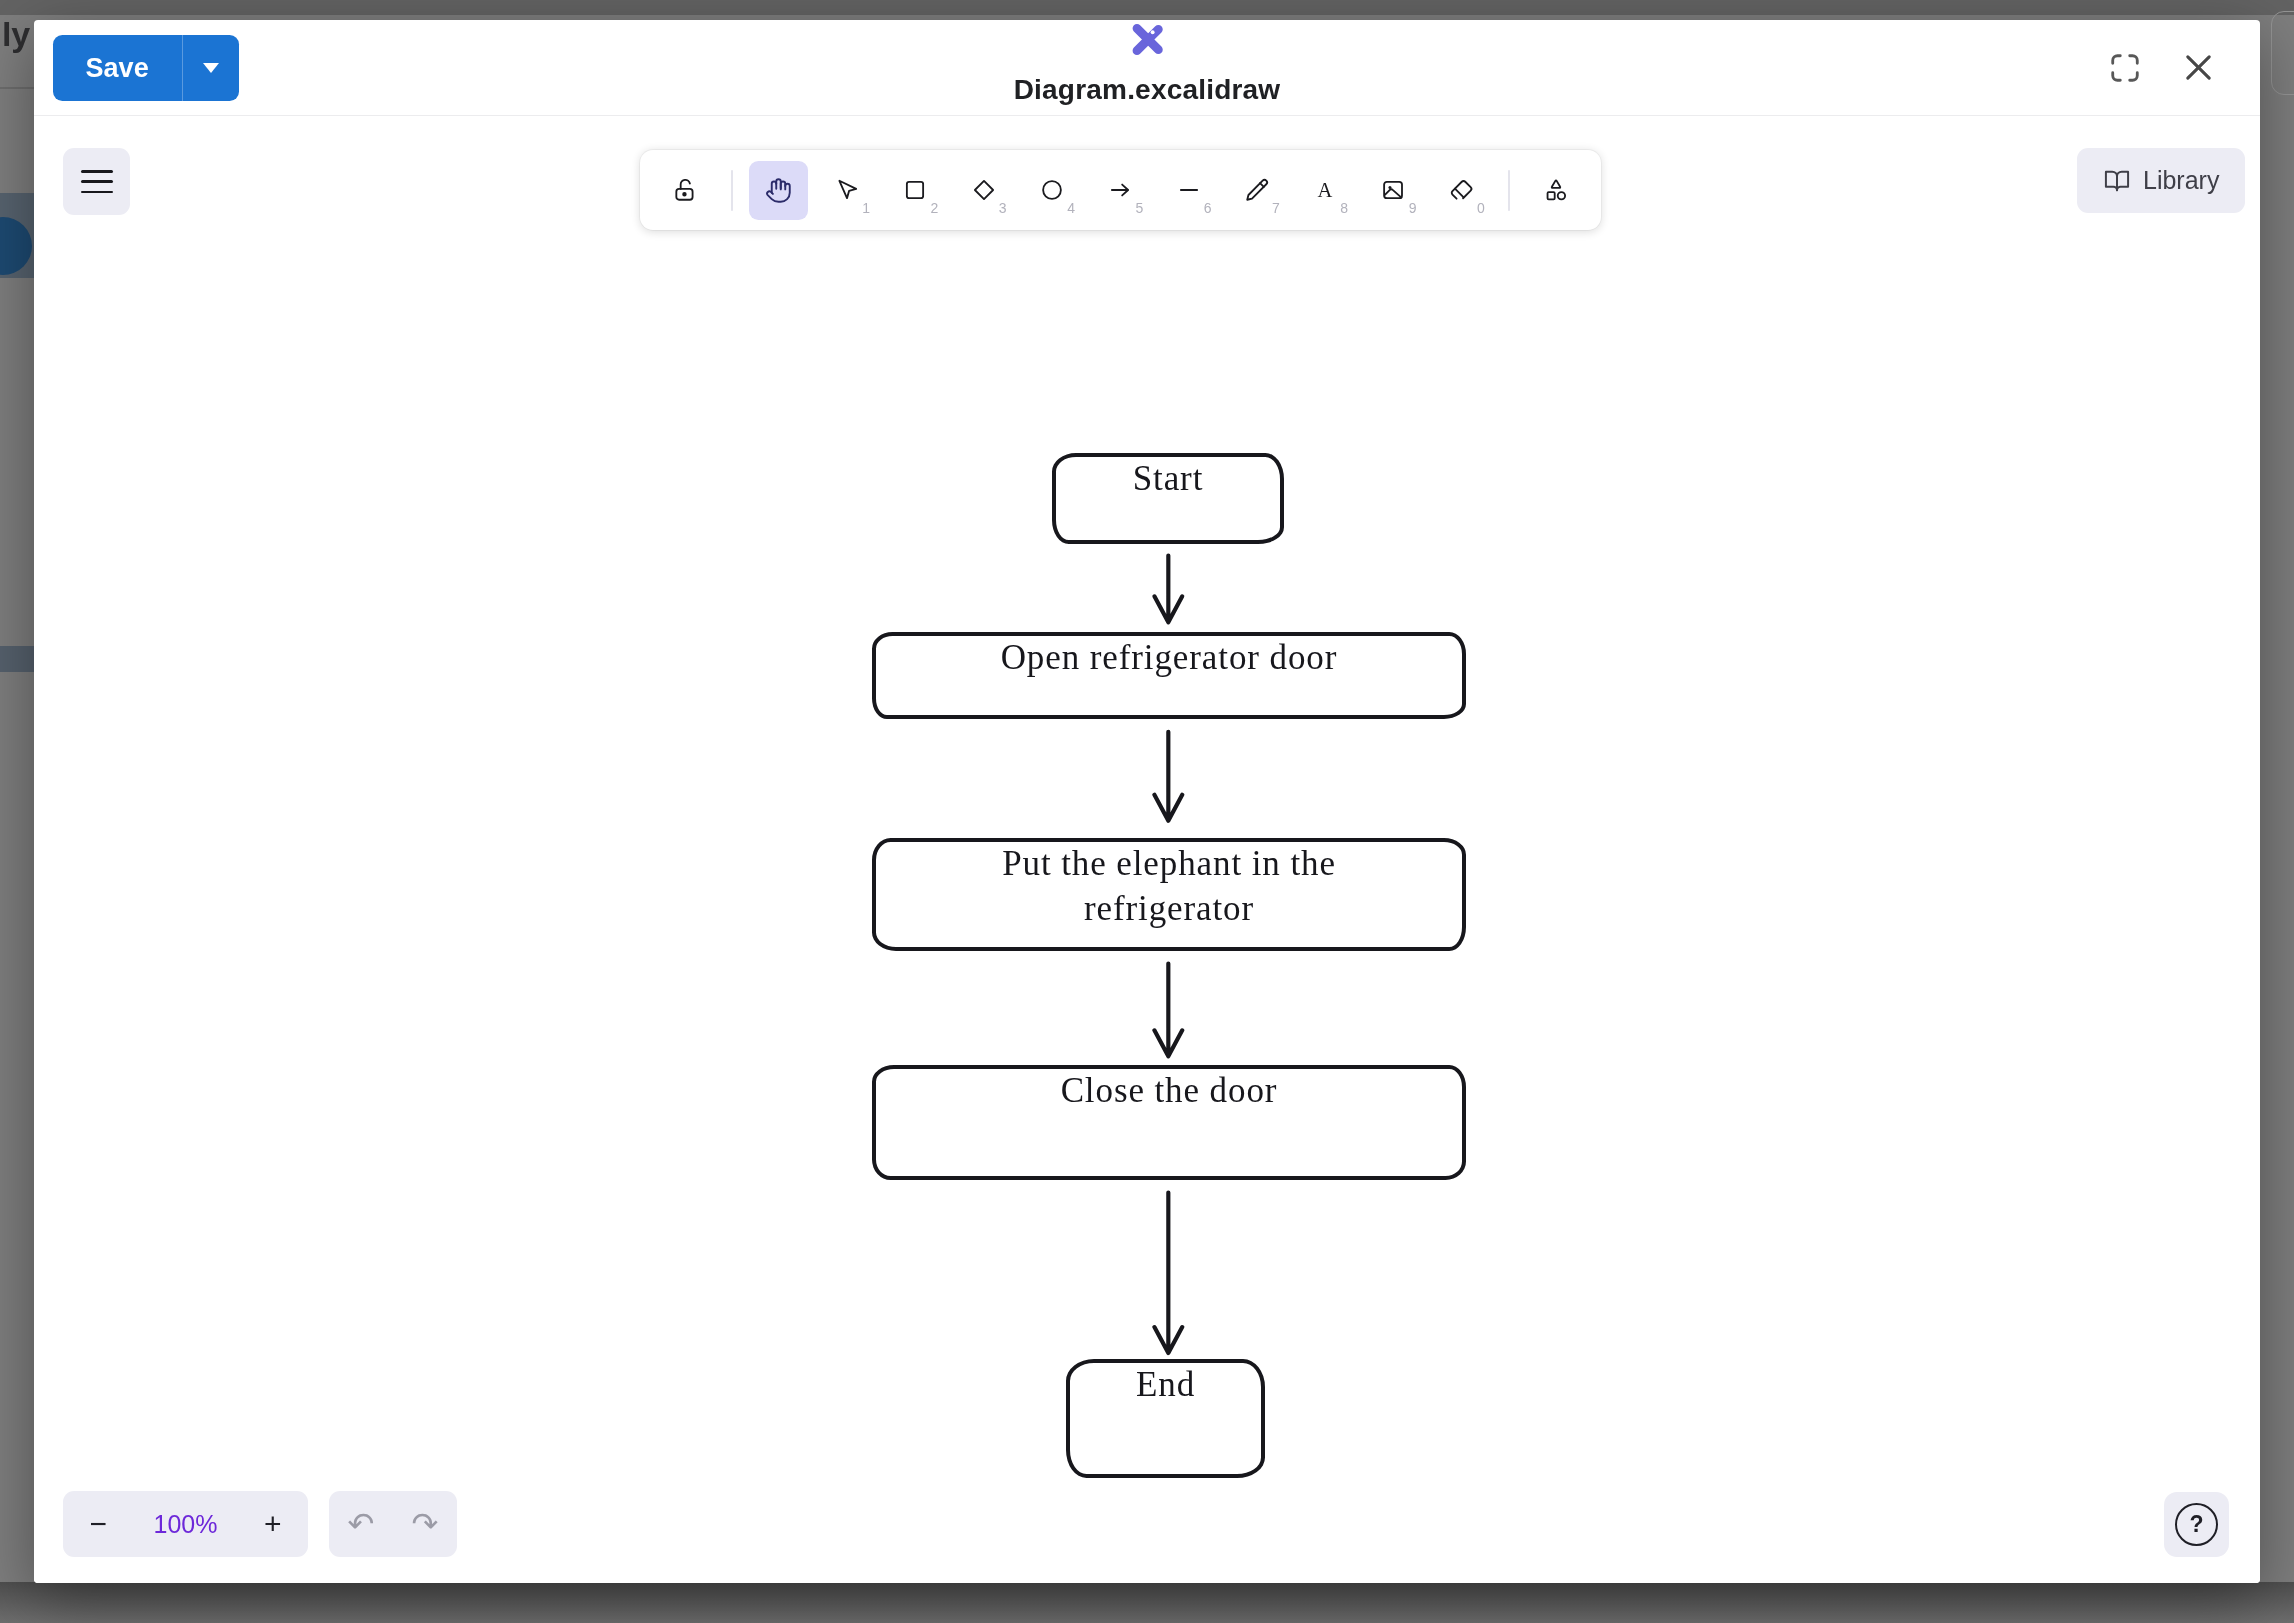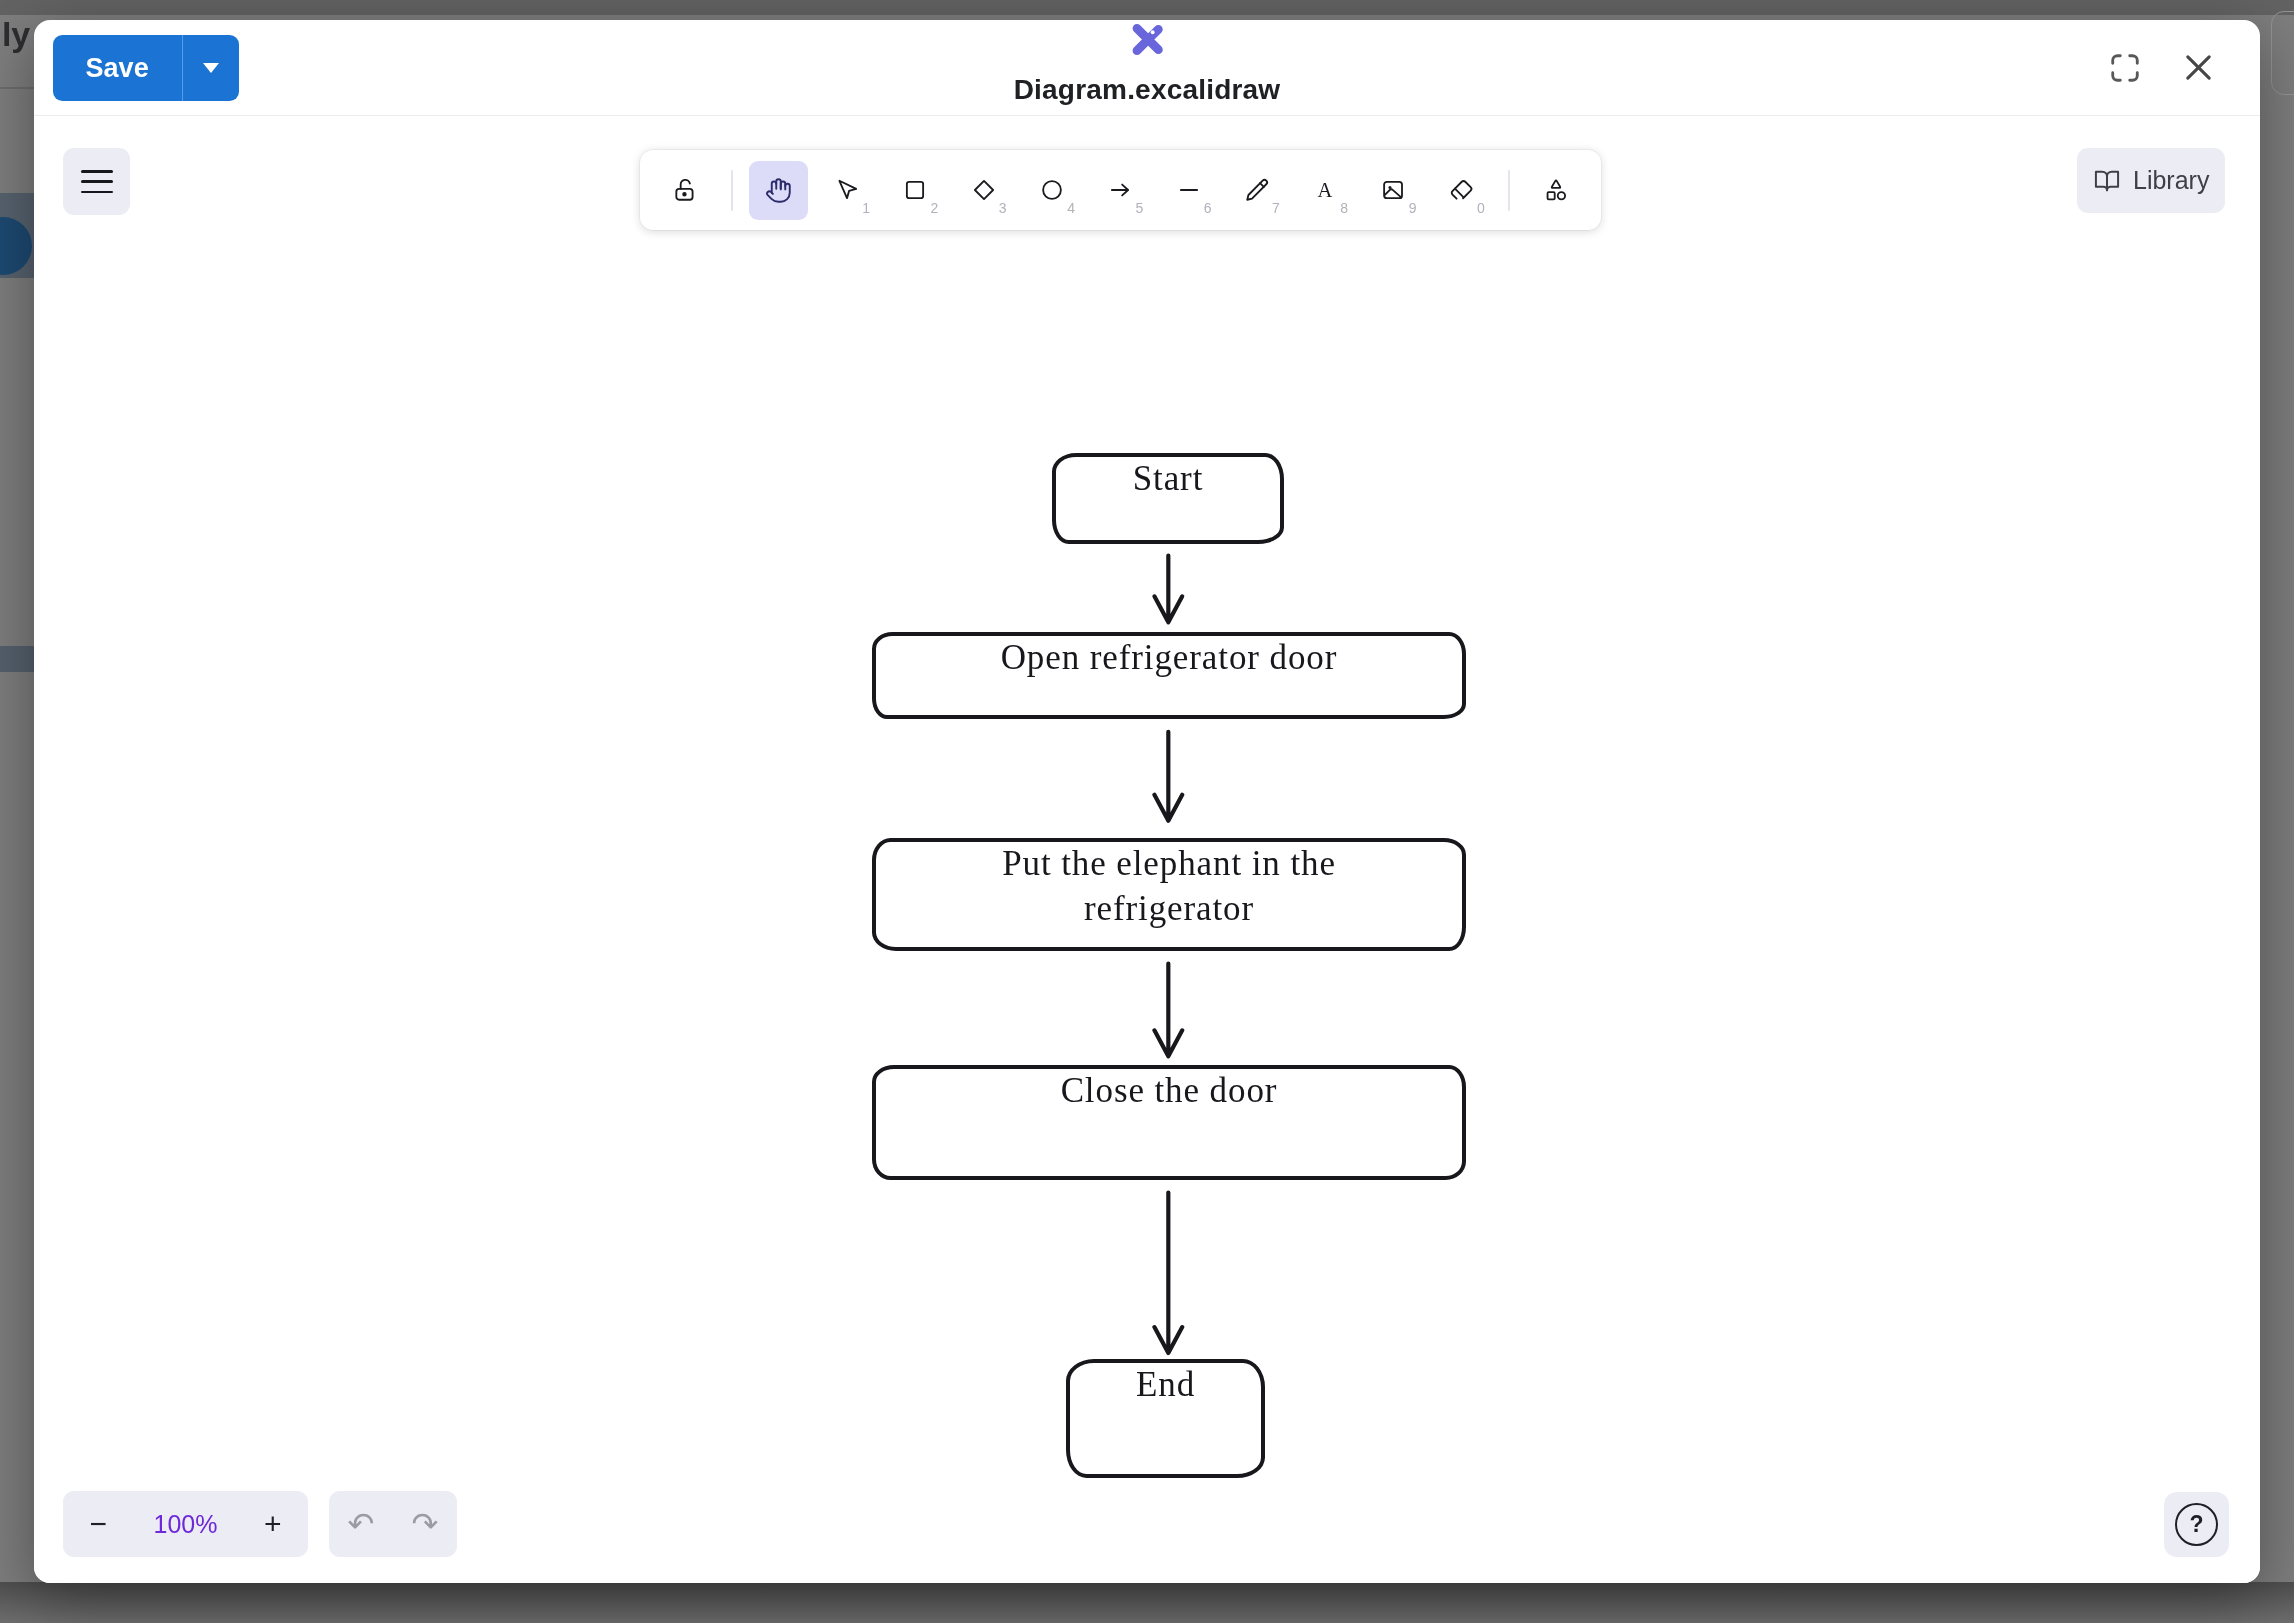--- a/index.html
+++ b/index.html
@@ -13,21 +13,21 @@
   .ul-line{position:absolute;left:0;top:87px;width:37px;height:1.9px;background:#6d6d6d;}
   .ul-band1{position:absolute;left:0;top:193px;width:35px;height:85px;background:#57636f;}
   .ul-circle{position:absolute;left:-26px;top:217px;width:58px;height:58px;border-radius:50%;background:#1d4a72;}
   .ul-band2{position:absolute;left:0;top:646px;width:35px;height:26px;background:#56616d;}
   .ul-card{position:absolute;left:2271px;top:11px;width:50px;height:82px;border:1.9px solid #959595;border-radius:13px;}
   .ul-bottom{position:absolute;left:0;top:1582px;width:100%;height:42px;
              background:linear-gradient(#4f4f4f,#6f6f6f);}
 
   
   .modal{position:absolute;left:34px;top:20.4px;width:2226px;height:1563px;background:#ffffff;
-         border-radius:16px;box-shadow:0 16.7px 65px rgba(0,0,0,.38);overflow:hidden;}
+         border-radius:4px;box-shadow:0 16.7px 65px rgba(0,0,0,.38);overflow:hidden;}
 
   
   .modal-header{position:relative;height:95px;border-bottom:0.9px solid #ececee;}
   .save-split{position:absolute;left:18.6px;top:15px;height:66px;display:flex;align-items:stretch;
               background:#1b74d3;border-radius:9.3px;overflow:hidden;cursor:pointer;}
   .save-main{display:flex;align-items:center;padding:0 33px;color:#fff;font-size:27px;font-weight:600;}
   .save-caret{display:flex;align-items:center;justify-content:center;width:56px;
               border-left:1.9px solid rgba(255,255,255,.28);}
   .caret-down{width:0;height:0;border-left:8.3px solid transparent;border-right:8.3px solid transparent;
               border-top:10.2px solid #ffffff;}
@@ -47,21 +47,21 @@
 
   .toolbar{position:absolute;left:606px;top:34px;height:80px;background:#fff;border-radius:13px;
            box-shadow:0 0 0 0.9px rgba(0,0,0,.04),0 1.9px 9.3px rgba(0,0,0,.14);
            display:flex;align-items:center;gap:9.3px;padding:0 15px;}
   .tool{position:relative;width:59px;height:59px;border-radius:9.3px;display:flex;align-items:center;
         justify-content:center;color:#1b1b1f;cursor:pointer;}
   .tool.active{background:#dcdbf8;color:#2c2c6a;}
   .tool .sc{position:absolute;right:6.5px;bottom:3.7px;font-size:14px;color:#b2b2bc;}
   .tb-divider{width:1.9px;height:41px;background:#e4e4ec;border-radius:0.9px;margin:0 7.4px;}
 
-  .library-btn{position:absolute;left:2043px;top:32px;height:65px;padding:0 16px;display:flex;
+  .library-btn{position:absolute;left:2043px;top:32px;height:65px;padding:0 26px;display:flex;
                align-items:center;gap:12px;color:#3f3f48;font-size:25px;cursor:pointer;}
 
   .zoom-pill{position:absolute;left:29px;top:1375px;width:245px;height:66px;display:flex;
              align-items:center;justify-content:space-between;padding:0 9.3px;box-sizing:border-box;}
   .pill-btn{width:52px;height:52px;display:flex;align-items:center;justify-content:center;
             font-size:30px;color:#1f1f26;cursor:pointer;border-radius:8.3px;}
   .zoom-level{font-size:25px;color:#6d28d9;cursor:pointer;}
   .history-pill{position:absolute;left:295px;top:1375px;width:128px;height:66px;display:flex;
                 align-items:center;justify-content:space-around;}
   .hist-btn{font-size:32px;color:#9b9ba6;cursor:pointer;line-height:1;}

